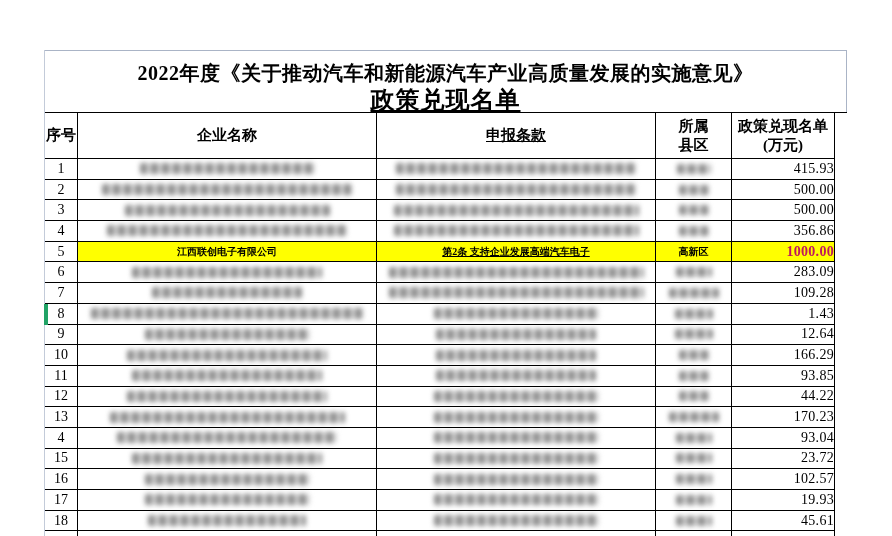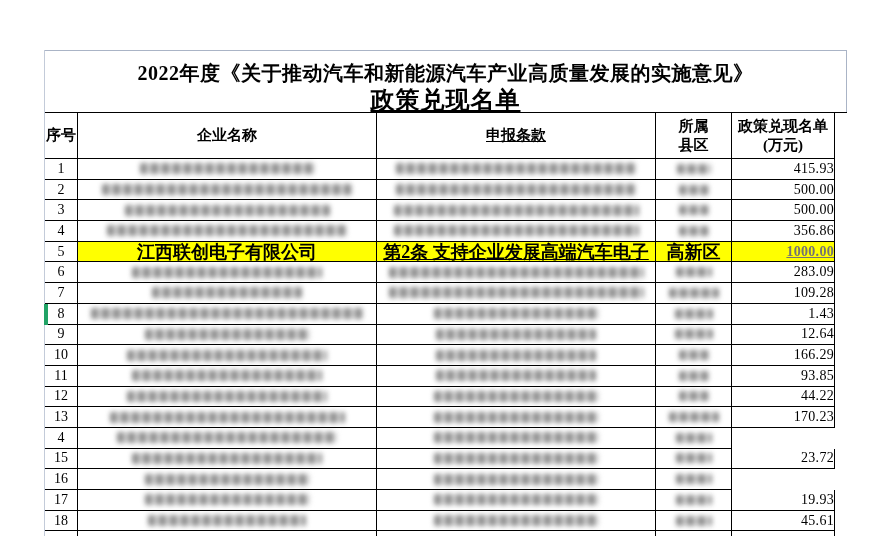--- a/index.html
+++ b/index.html
@@ -31,22 +31,22 @@
   .cell.c3{width:76px;text-align:right;}
   .cell.c4{width:103px;}
   .header-row .cell{
     height:46px;font-weight:bold;font-size:15px;text-align:center;
     flex-direction:column;line-height:19px;
   }
   .data-row .cell{height:20.7px;font-size:14px;}
   .data-row .cell.c0{font-size:14px;}
   .data-row .cell.c4{font-size:14px;letter-spacing:.3px;justify-content:flex-end;}
   .hl{background:#FFFF00;}
-  .hl-text{font-weight:600;font-size:18px;}
-  .amount-red{color:#737373;font-weight:600;text-decoration:underline;}
+  .hl-text{font-weight:600;font-size:10px;}
+  .amount-red{color:#be185d;font-weight:600;}
   
   .blur-bar{
     display:block;height:11px;border-radius:2px;
     background:repeating-linear-gradient(90deg,#6e6e6e 0 7px,#cfcfcf 7px 11px);
     filter:blur(2.6px);opacity:.78;
   }
   .blur-bar.small{height:10px;}
   
   .sliver-row .cell{height:5px;border-bottom:none;background:#fff;}
   
@@ -288,20 +288,23 @@
           <div class="cell c0">4</div>
           <div class="cell c1">
             <span class="blur-bar" style="width: 220px;"></span>
           </div>
           <div class="cell c2">
             <span class="blur-bar" style="width: 165px;"></span>
           </div>
           <div class="cell c3">
             <span class="blur-bar small" style="width: 36px;"></span>
           </div>
+          <div class="cell c4">
+            <span>93.04</span>
+          </div>
         </div>
         <div class="row data-row">
           <div class="cell c0">15</div>
           <div class="cell c1">
             <span class="blur-bar" style="width: 190px;"></span>
           </div>
           <div class="cell c2">
             <span class="blur-bar" style="width: 165px;"></span>
           </div>
           <div class="cell c3">
@@ -314,20 +317,23 @@
         <div class="row data-row">
           <div class="cell c0">16</div>
           <div class="cell c1">
             <span class="blur-bar" style="width: 165px;"></span>
           </div>
           <div class="cell c2">
             <span class="blur-bar" style="width: 165px;"></span>
           </div>
           <div class="cell c3">
             <span class="blur-bar small" style="width: 36px;"></span>
+          </div>
+          <div class="cell c4">
+            <span>102.57</span>
           </div>
         </div>
         <div class="row data-row">
           <div class="cell c0">17</div>
           <div class="cell c1">
             <span class="blur-bar" style="width: 165px;"></span>
           </div>
           <div class="cell c2">
             <span class="blur-bar" style="width: 165px;"></span>
           </div>

